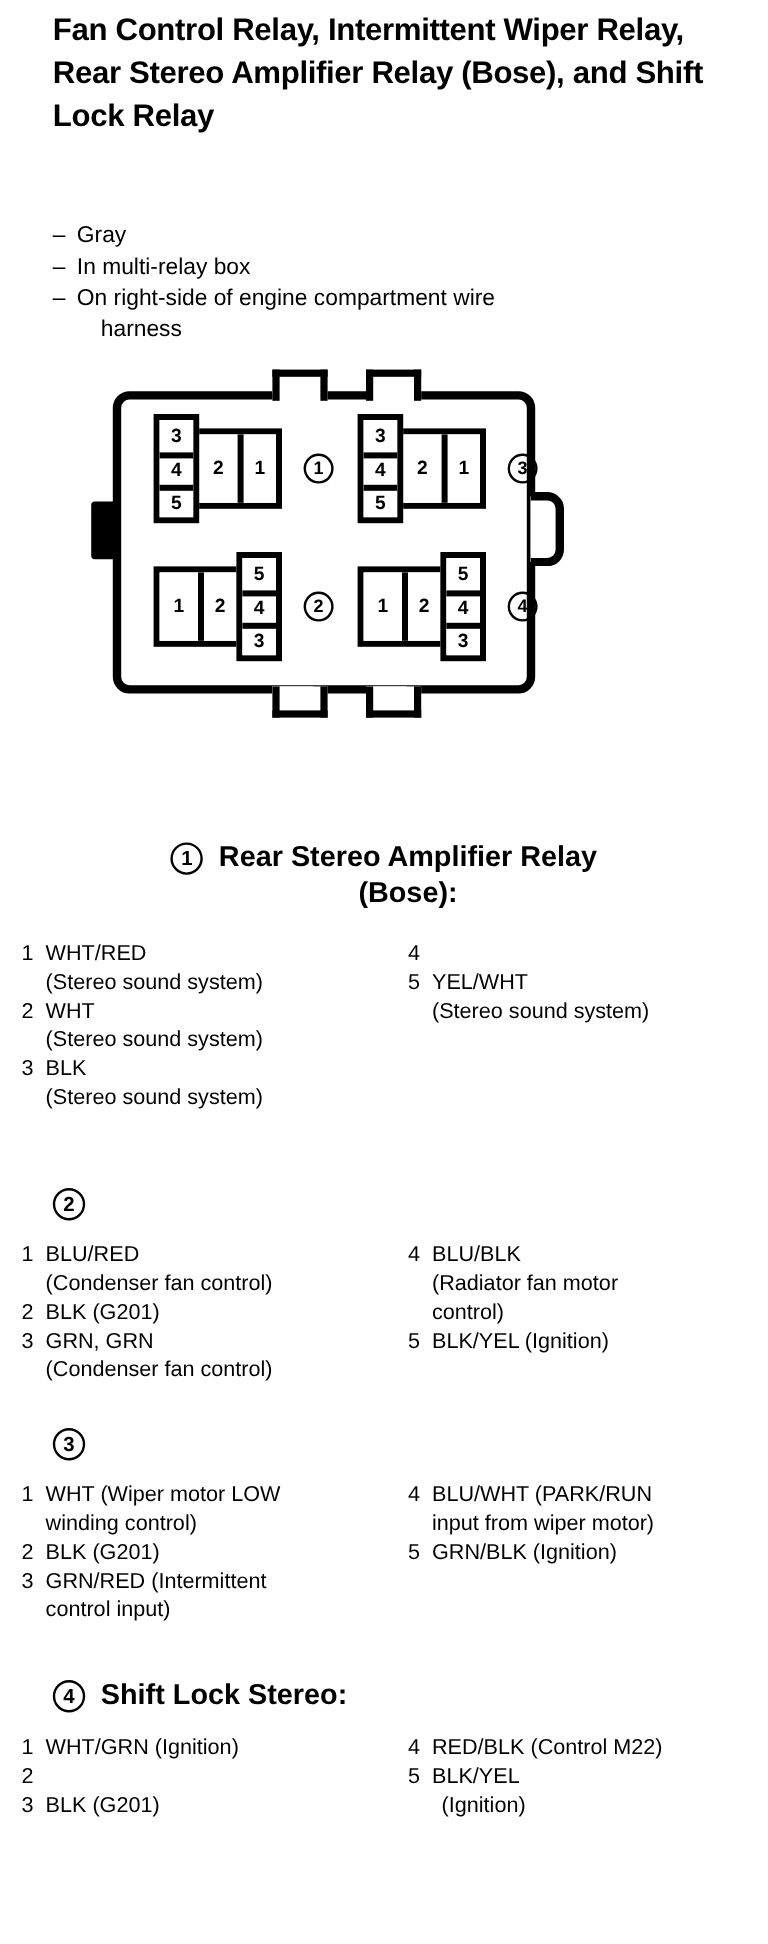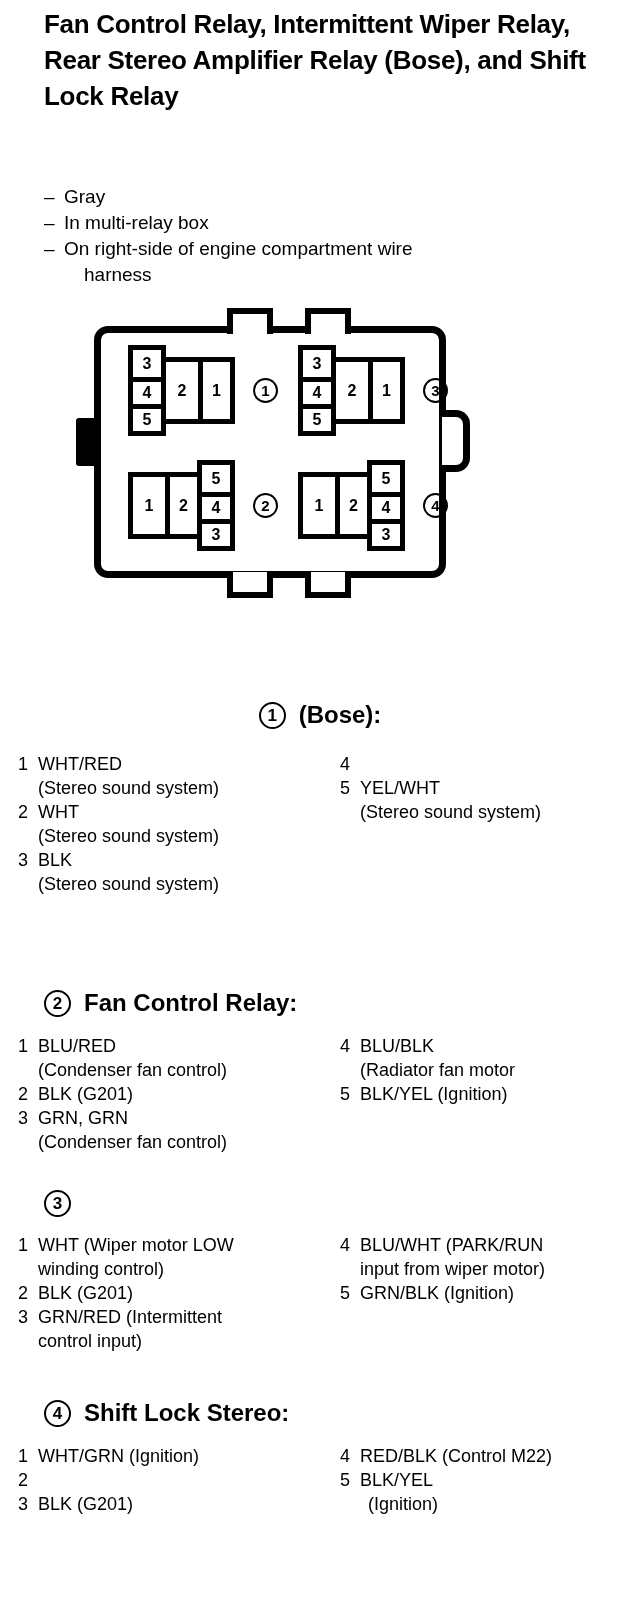--- a/index.html
+++ b/index.html
@@ -307,20 +307,21 @@
       <div class="cell">3</div>
     </div>
     <div class="marker">4</div>
   </div>
 </div>
 
 <div class="section s1">
   <div class="sec-head centered">
     <span class="marker-h">1</span>
     <span class="sec-title">
+      <span>Rear Stereo Amplifier Relay</span>
       <span class="l2">(Bose):</span>
     </span>
   </div>
   <div class="pins" style="margin-top:22px;">
     <div class="pin-col">
       <div class="pin-row">
         <span class="pin-num">1</span>
         <span class="pin-val">WHT/RED</span>
       </div>
       <div class="pin-sub">(Stereo sound system)</div>
@@ -345,21 +346,20 @@
         <span class="pin-val">YEL/WHT</span>
       </div>
       <div class="pin-sub">(Stereo sound system)</div>
     </div>
   </div>
 </div>
 
 <div class="section s2">
   <div class="sec-head" style="padding-left:44px;">
     <span class="marker-h">2</span>
-    <span class="sec-title">Fan Control Relay:</span>
   </div>
   <div class="pins" style="margin-top:16px;">
     <div class="pin-col">
       <div class="pin-row">
         <span class="pin-num">1</span>
         <span class="pin-val">BLU/RED</span>
       </div>
       <div class="pin-sub">(Condenser fan control)</div>
       <div class="pin-row">
         <span class="pin-num">2</span>
@@ -370,20 +370,21 @@
         <span class="pin-val">GRN, GRN</span>
       </div>
       <div class="pin-sub">(Condenser fan control)</div>
     </div>
     <div class="pin-col right">
       <div class="pin-row">
         <span class="pin-num">4</span>
         <span class="pin-val">BLU/BLK</span>
       </div>
       <div class="pin-sub">(Radiator fan motor</div>
+      <div class="pin-sub">control)</div>
       <div class="pin-row">
         <span class="pin-num">5</span>
         <span class="pin-val">BLK/YEL (Ignition)</span>
       </div>
     </div>
   </div>
 </div>
 
 <div class="section s3">
   <div class="sec-head" style="padding-left:44px;">

